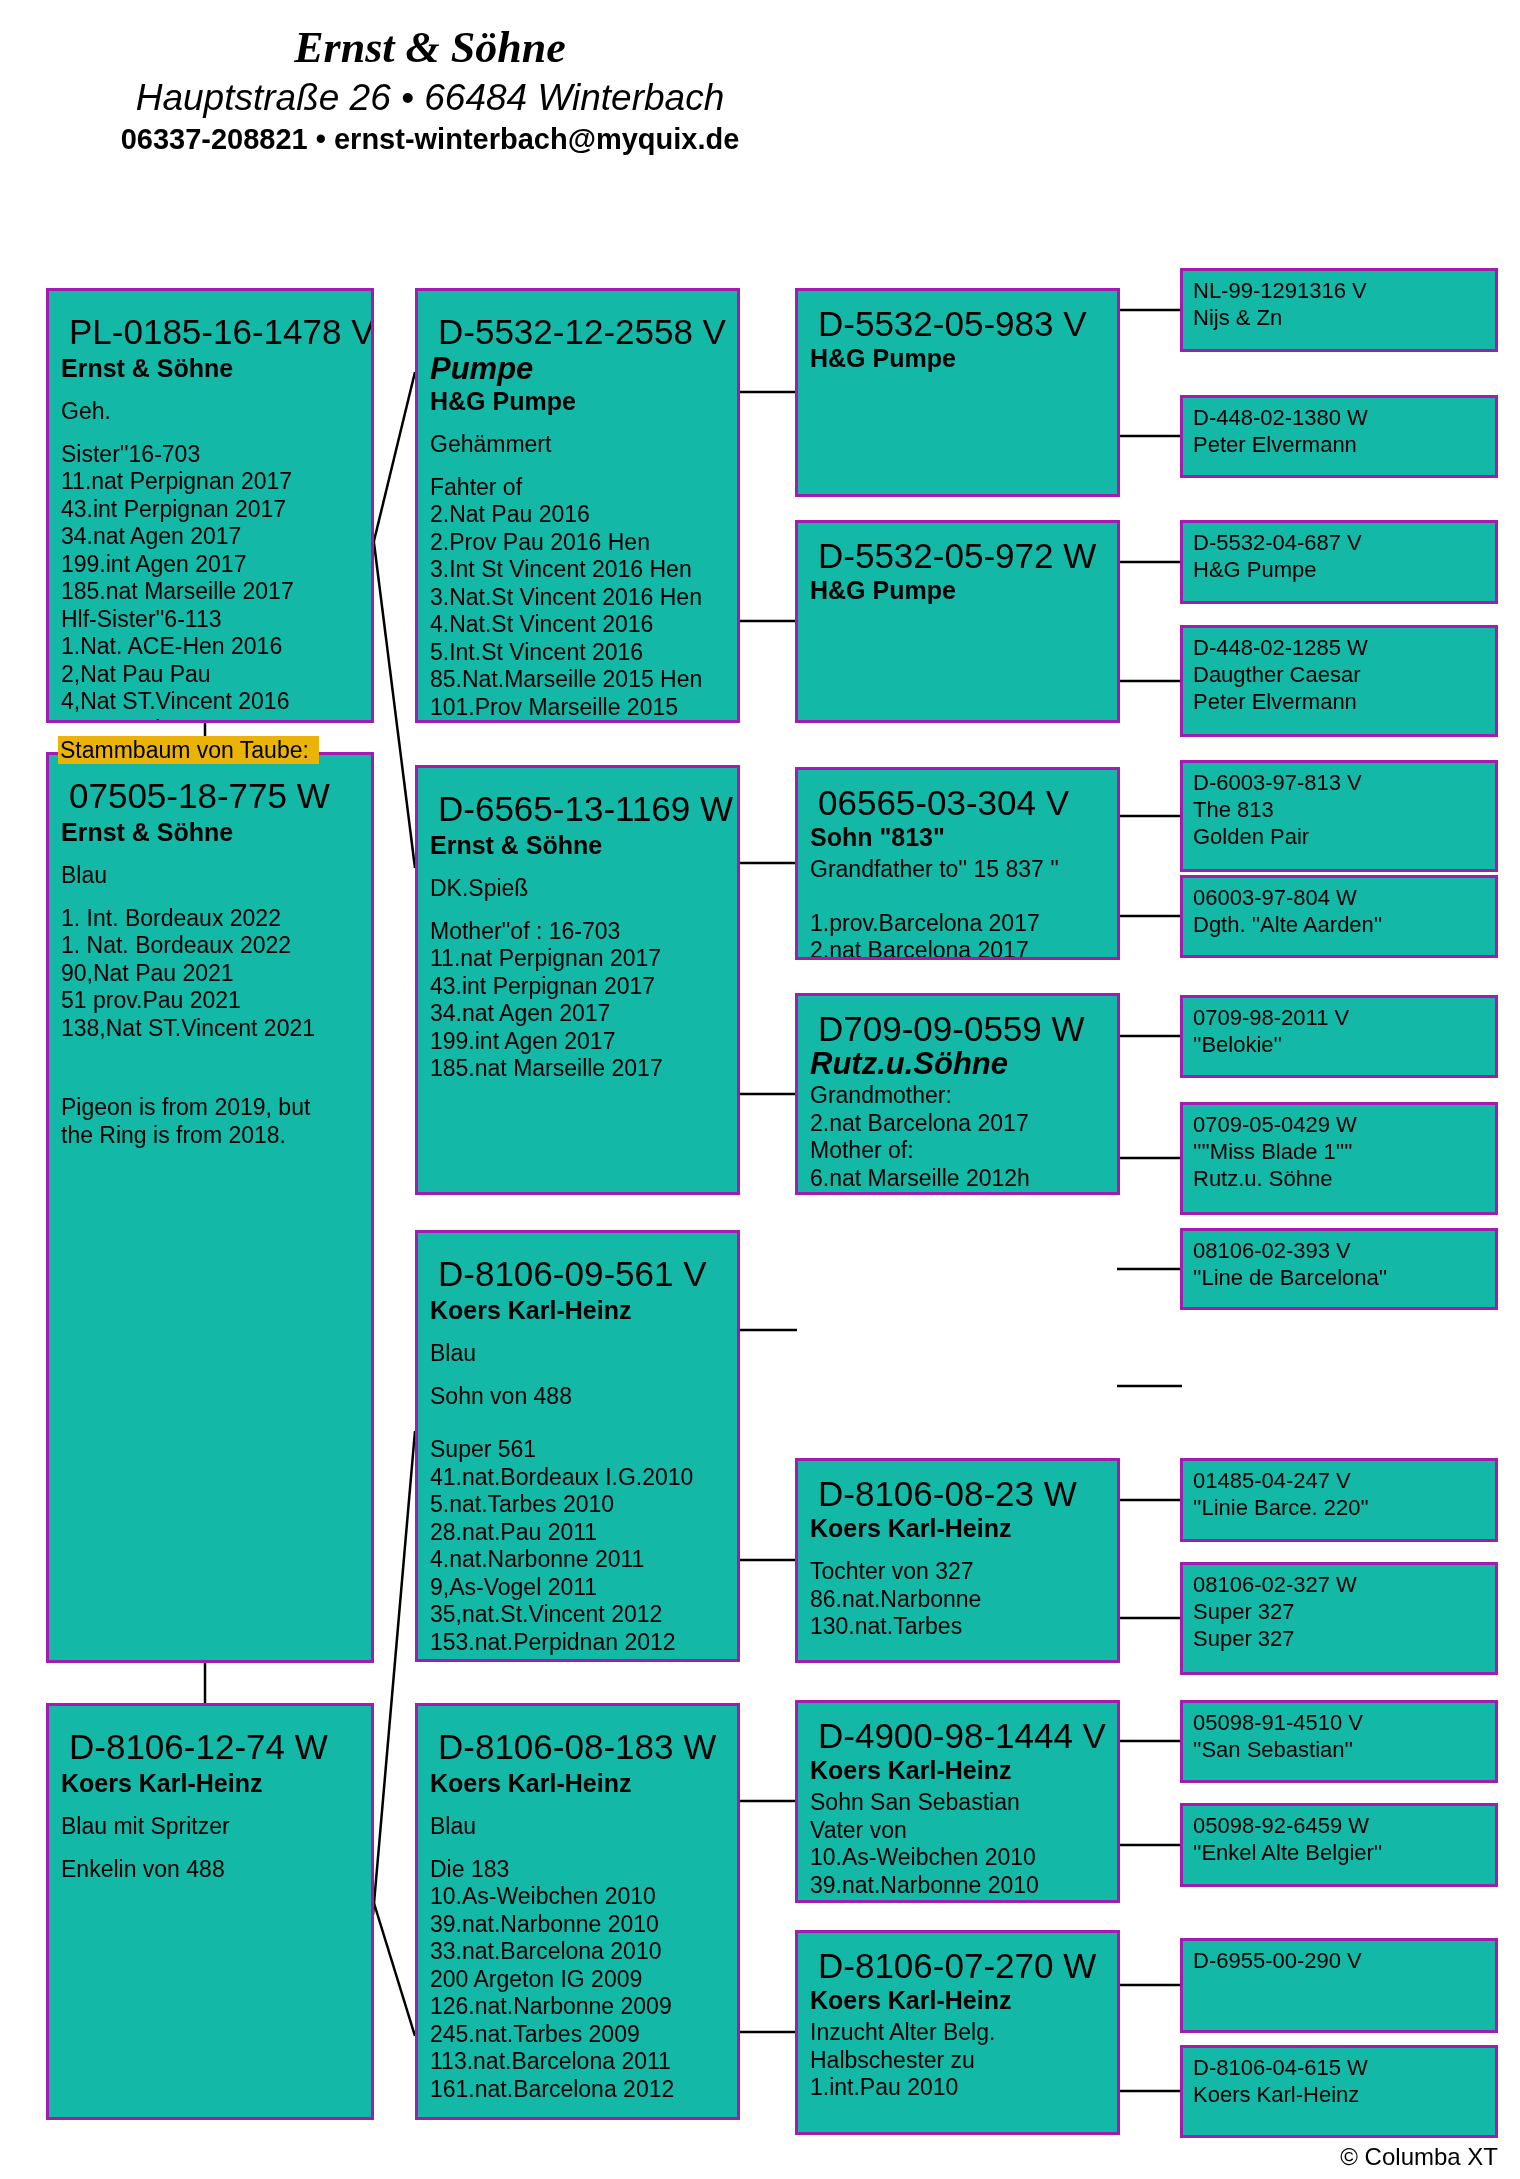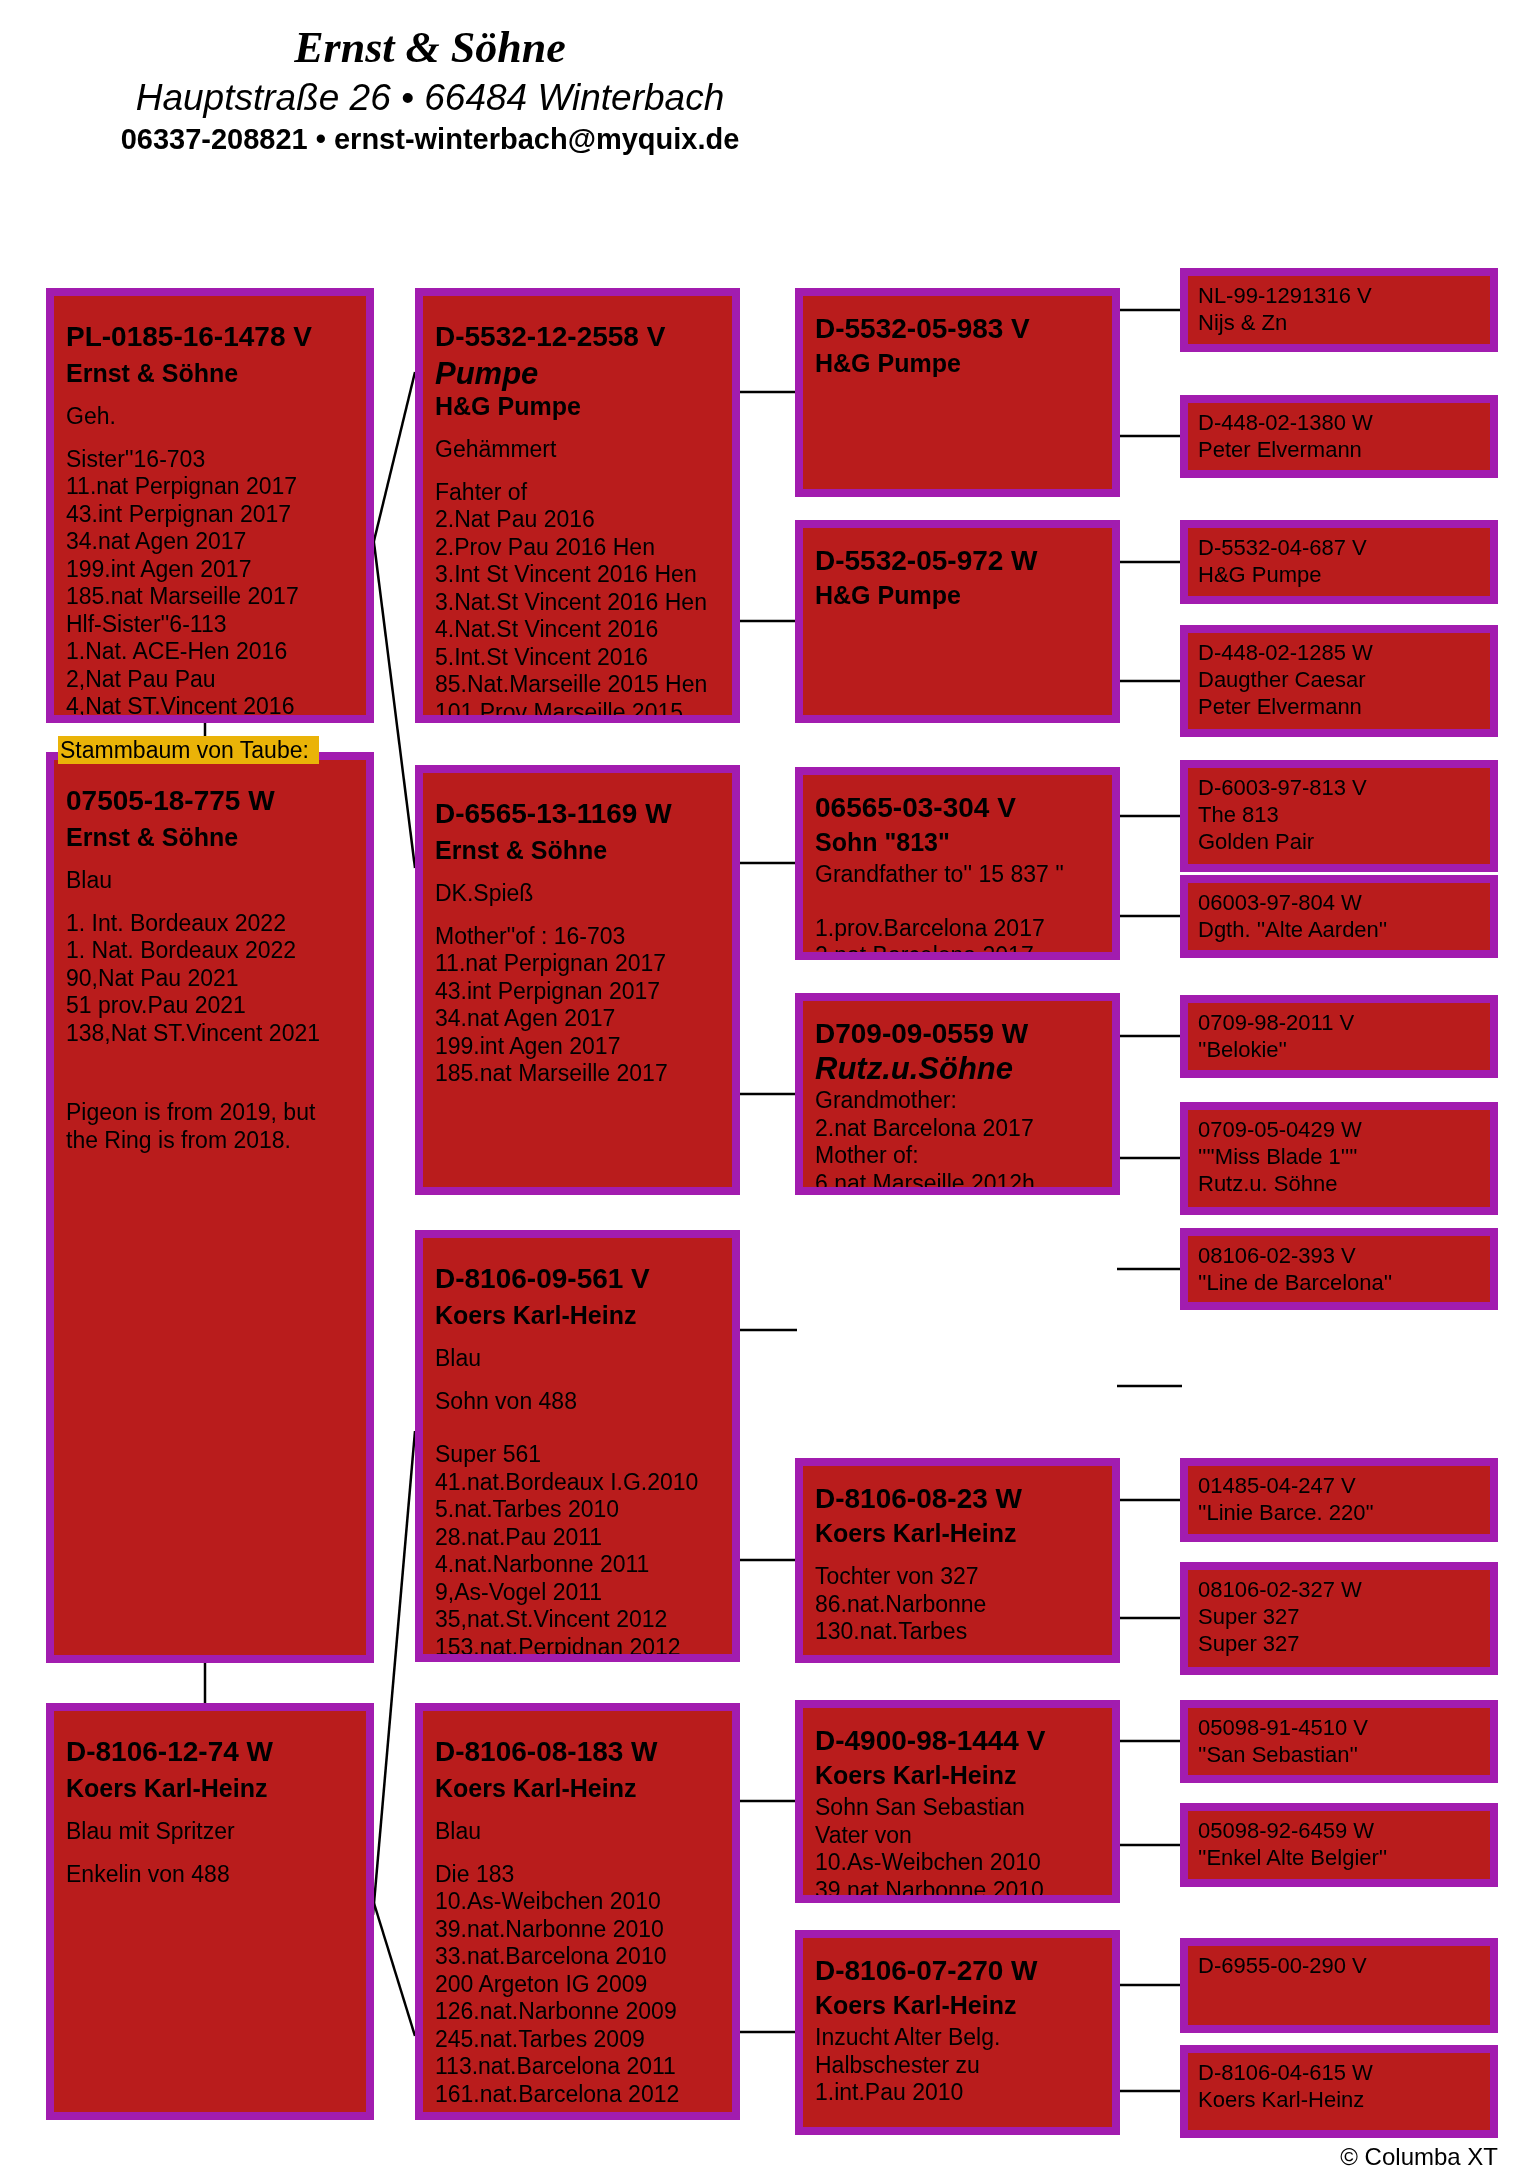--- a/index.html
+++ b/index.html
@@ -3,24 +3,24 @@
 <meta charset="utf-8">
 <style>
   html,body{margin:0;padding:0;}
   body{
     width:1520px;height:2179px;position:relative;background:#fff;color:#000;
     font-family:"Liberation Sans",sans-serif;overflow:hidden;
   }
   #stage{position:absolute;inset:0;width:1520px;height:2179px;}
   svg#connector-lines{position:absolute;left:0;top:0;z-index:0;}
   .pbox{
-    position:absolute;border:8px solid #a21caf;background:#b91c1c;box-sizing:border-box;
+    position:absolute;border:3px solid #a21caf;background:#14b8a6;box-sizing:border-box;
     overflow:hidden;padding:10px 12px;z-index:1;
   }
-  .pbox .t{font-size:28px;font-weight:700;line-height:33px;margin:14px 0 6px;white-space:nowrap;}
+  .pbox .t{font-size:35px;font-weight:400;line-height:33px;margin:14px 8px 6px;white-space:nowrap;}
   .pbox .n{font-size:25px;font-weight:700;line-height:29px;margin:0 0 4px;white-space:nowrap;}
   .pbox .ni{font-size:31px;font-weight:700;font-style:italic;line-height:29px;margin:0 0 4px;white-space:nowrap;}
   .pbox .b{font-size:23px;line-height:27.5px;margin:0;white-space:nowrap;}
   .pbox .s{height:26px;}
   .pbox .mt{margin-top:15px;}
   .pbox.c3 .t{margin-top:6px;margin-bottom:4px;}
   .pbox.c4{padding:6px 10px;}
   .pbox.c4 .b{font-size:22px;line-height:27px;}
   #header{
     position:absolute;left:40px;top:22px;width:780px;text-align:center;z-index:1;

